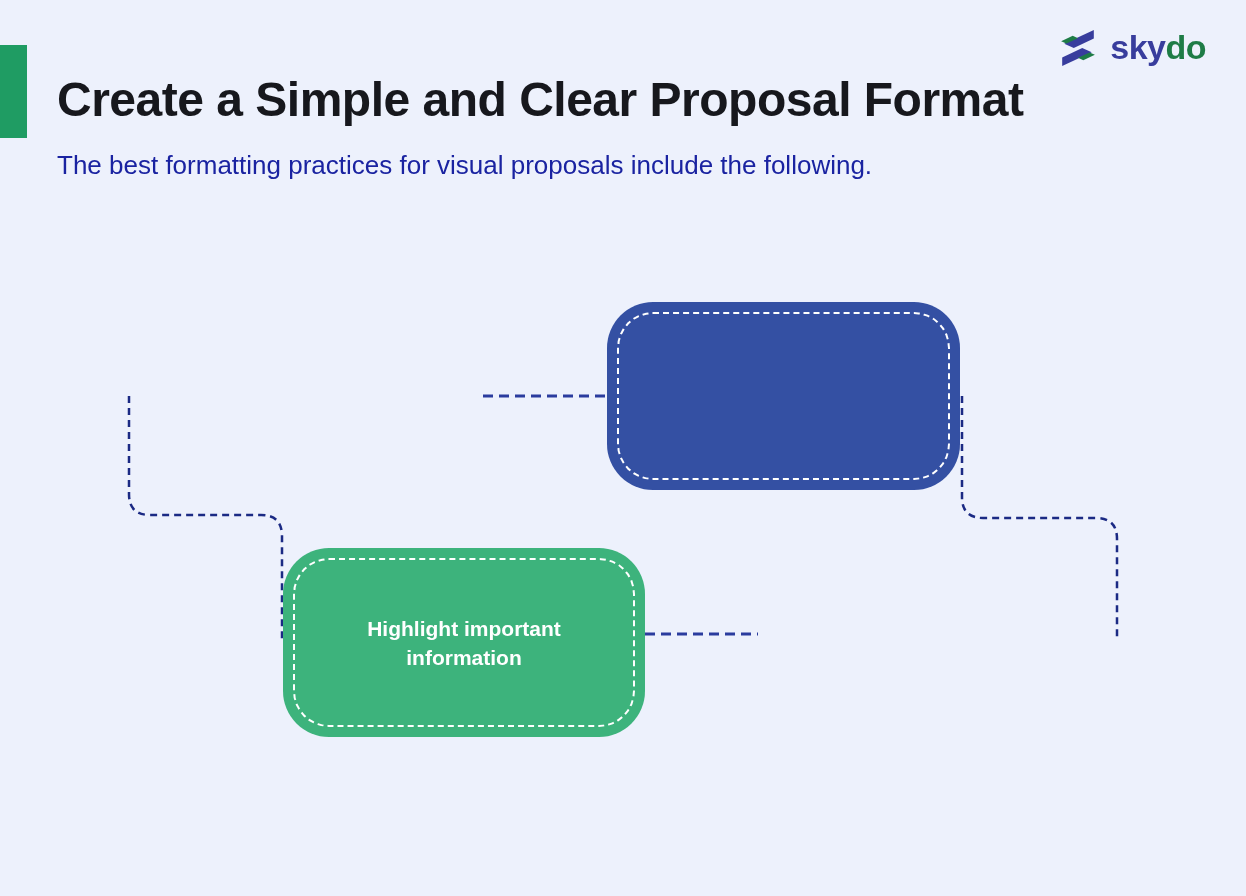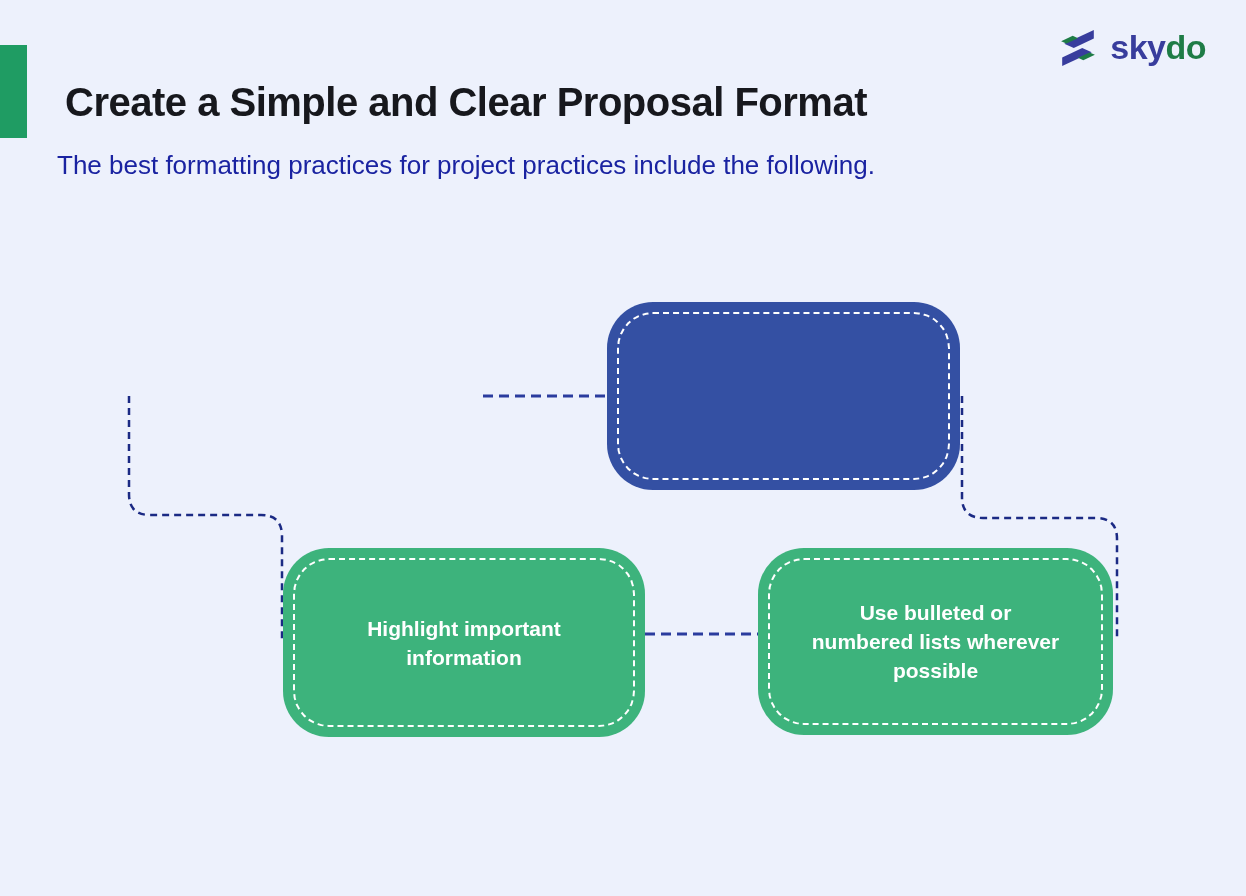--- a/index.html
+++ b/index.html
@@ -19,22 +19,22 @@
     left: 0;
     top: 45px;
     width: 27px;
     height: 93px;
     background: #1F9C63;
   }
   .page-title {
     position: absolute;
     left: 57px;
     top: 72px;
-    margin: 8px;
-    font-size: 40px;
+    margin: 0;
+    font-size: 48px;
     font-weight: bold;
     letter-spacing: -0.5px;
     color: #17181D;
     white-space: nowrap;
   }
   .page-subtitle {
     position: absolute;
     left: 57px;
     top: 150px;
     margin: 0;
@@ -101,21 +101,21 @@
   .box4 .box-text { max-width: 250px; }
 </style>
 </head>
 <body>
 
 <div class="stage">
 
   <div class="accent-bar"></div>
 
   <h1 class="page-title">Create a Simple and Clear Proposal Format</h1>
-  <p class="page-subtitle">The best formatting practices for project practices include the following.</p>
+  <p class="page-subtitle">The best formatting practices for visual proposals include the following.</p>
 
   <div class="logo">
     <span>
       <svg width="38" height="38" viewBox="0 0 36 36">
         <path fill="#383D9D" d="M33 1 L5 14 L14 18 L33 9 Z"></path>
         <path fill="#383D9D" d="M3 35 L31 22 L22 18 L3 27 Z"></path>
         <path fill="#1E7C46" d="M13 6.5 L2 11.5 L7 13.7 L18 8.7 Z"></path>
         <path fill="#1E7C46" d="M23 29.5 L34 24.5 L29 22.3 L18 27.3 Z"></path>
       </svg>
     </span>
@@ -132,18 +132,14 @@
 
   <div class="step-box blue box2">
     <div class="inner-dash"></div>
   </div>
 
   <div class="step-box green box3">
     <div class="inner-dash"></div>
     <span class="box-text">Highlight important information</span>
   </div>
 
-  <div class="step-box green box4">
-    <div class="inner-dash"></div>
-    <span class="box-text">Use bulleted or numbered lists wherever possible</span>
-  </div>
 
 </div>
 
 </body></html>

